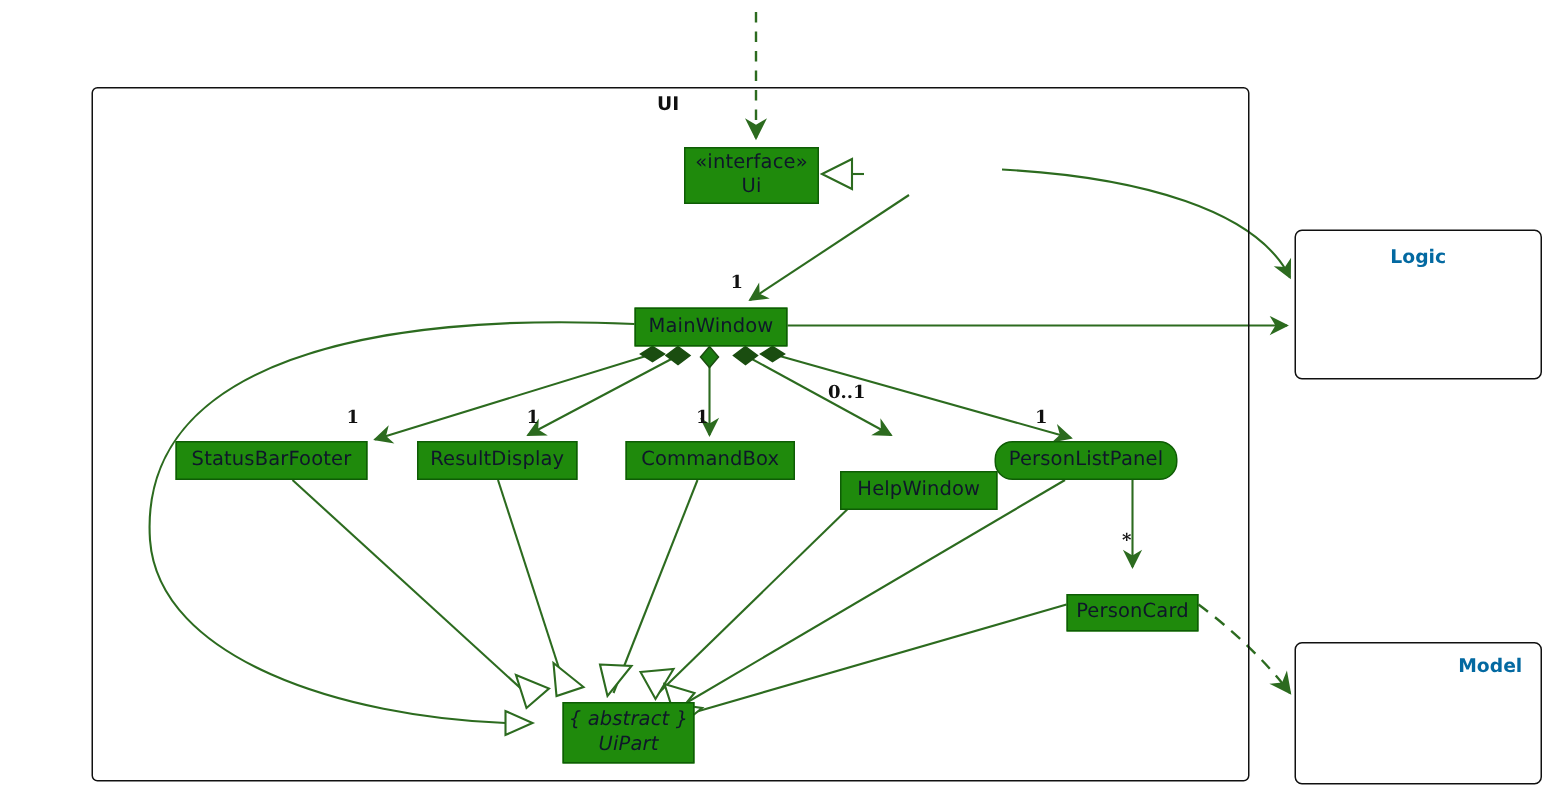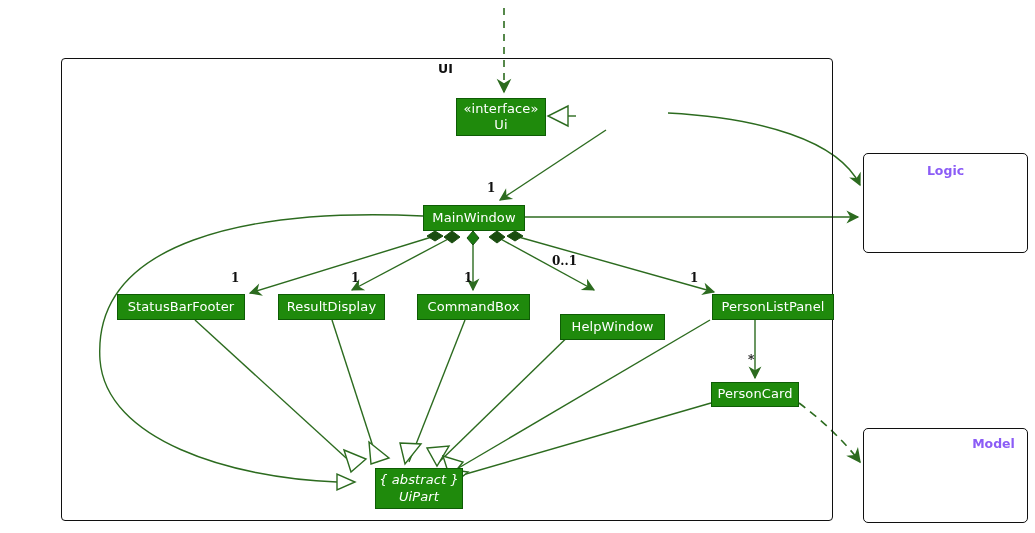--- a/index.html
+++ b/index.html
@@ -21,21 +21,21 @@
     position: absolute;
     left: 0;
     top: 0;
     width: 1035px;
     height: 533px;
   }
   .cls-box {
     position: absolute;
     background: #1F8A0C;
     border: 1px solid #0E5C05;
-    color: #ffffff;
+    color: #0f172a;
     font-family: "DejaVu Sans", sans-serif;
     font-size: 13px;
     line-height: 1.25;
     text-align: center;
     display: flex;
     flex-direction: column;
     align-items: center;
     justify-content: center;
     box-sizing: border-box;
     white-space: nowrap;
@@ -64,21 +64,21 @@
     border: 1.3px solid #101010;
     border-radius: 5px;
     background: #ffffff;
     box-sizing: border-box;
   }
   .ext-title {
     position: absolute;
     font-family: "DejaVu Sans", sans-serif;
     font-size: 12.5px;
     font-weight: bold;
-    color: #8b5cf6;
+    color: #0369a1;
     white-space: nowrap;
     text-align: center;
   }
   .mult-label {
     position: absolute;
     font-family: "DejaVu Serif", serif;
     font-size: 12px;
     font-weight: bold;
     color: #101010;
     white-space: nowrap;
@@ -207,25 +207,25 @@
   </div>
 
   <div class="cls-box" style="left:417px; top:294px; width:113px; height:26px;">
     <span>CommandBox</span>
   </div>
 
   <div class="cls-box" style="left:560px; top:294px; width:105px; height:26px;margin-top:20px;">
     <span>HelpWindow</span>
   </div>
 
-  <div class="cls-box" style="left:712px; top:294px; width:122px; height:26px;">
+  <div class="cls-box" style="left:663px; top:294px; width:122px; height:26px;border-radius:12px;">
     <span>PersonListPanel</span>
   </div>
 
-  <div class="cls-box" style="left:711px; top:382px; width:88px; height:25px;">
+  <div class="cls-box" style="left:711px; top:396px; width:88px; height:25px;">
     <span>PersonCard</span>
   </div>
 
   <div class="cls-box" style="left:375px; top:468px; width:88px; height:41px;font-style:italic;">
     <span class="line1">{ abstract }</span>
     <span class="line2">UiPart</span>
   </div>
 
   <div class="mult-label" style="left:487px; top:181px;">1</div>
   <div class="mult-label" style="left:231px; top:271px;">1</div>

